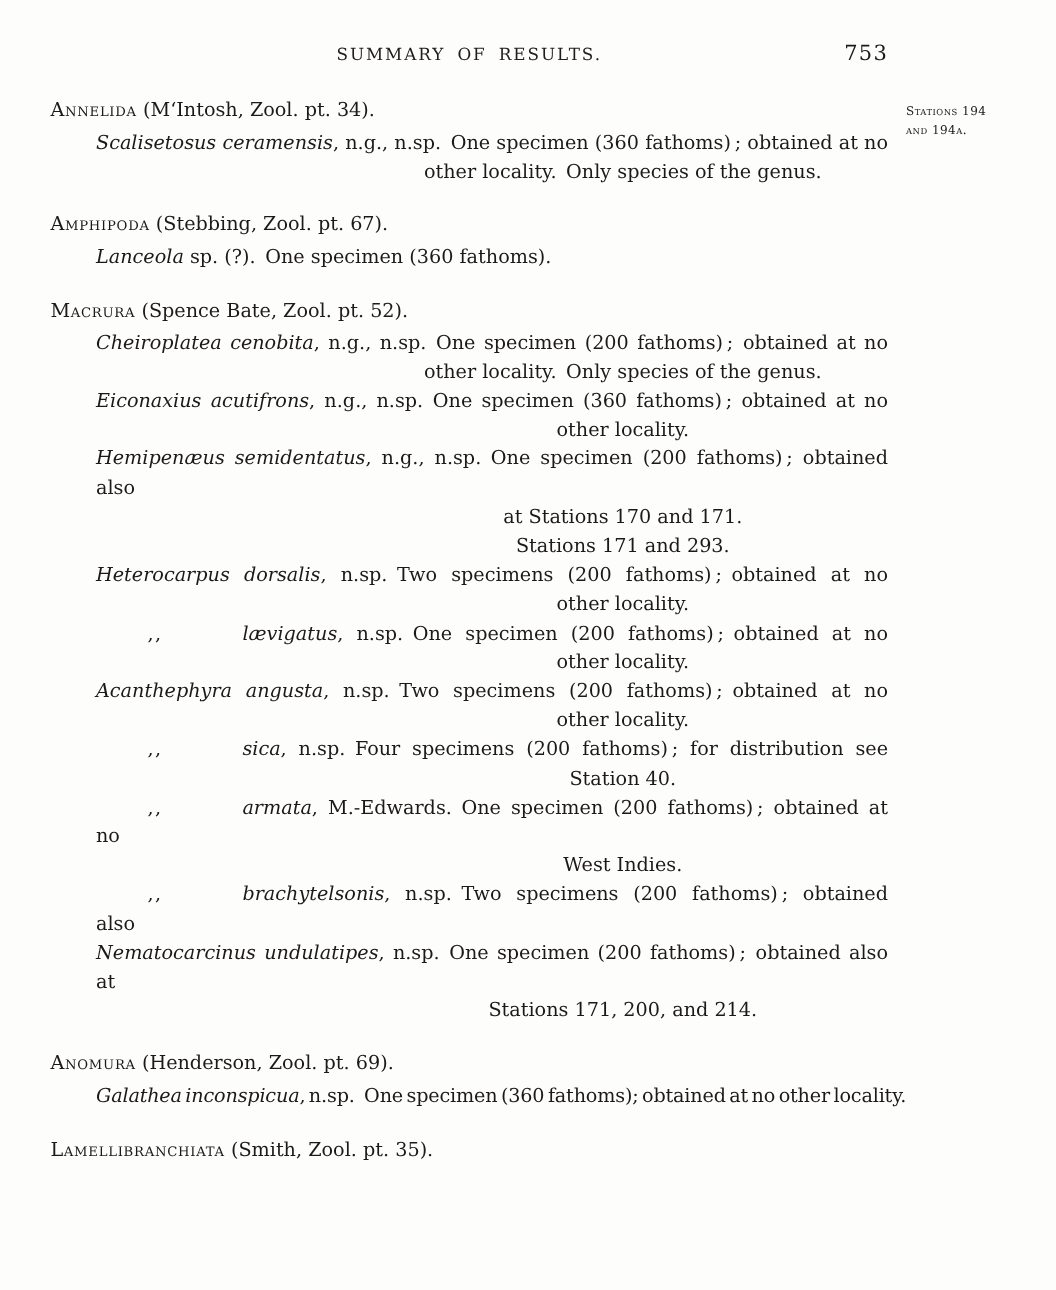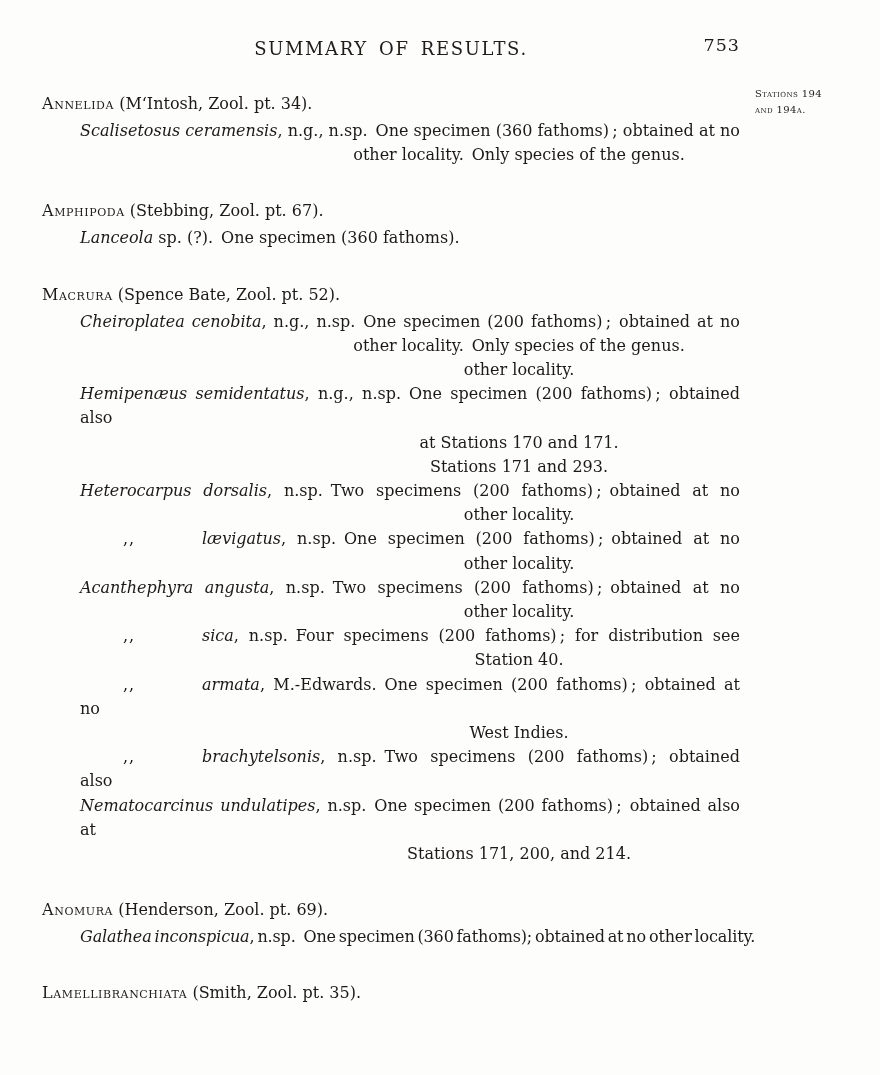--- a/index.html
+++ b/index.html
@@ -12,34 +12,34 @@
     font-size:16px;
     overflow:hidden;
     box-sizing:border-box;
   }
   .content {
     position:absolute; left:42px; top:38px; width:698px;
   }
   .running-head { position:relative; height:22px; }
   .running-title {
     position:absolute; left:0; right:0; text-align:center;
-    font-size:18px; letter-spacing:1.6px; word-spacing:4px;
+    font-size:14px; letter-spacing:1.6px; word-spacing:4px;
     color:#201c18;
   }
   .page-number {
     position:absolute; right:0; top:-3px;
     font-size:17.5px; letter-spacing:1px;
   }
   .margin-note {
     position:absolute; left:755px; top:86px; width:118px;
     font-variant:small-caps;
     font-size:10px; line-height:16px; letter-spacing:0.4px;
     color:#22201c;
   }
-  .section { margin-top:32px; }
+  .section { margin-top:20px; }
   .section-heading { line-height:24px; }
   .taxon { font-variant:small-caps; letter-spacing:0.6px; }
   .entries { margin-top:3px; }
   .line { line-height:24.2px; }
   .line.first { margin-left:38px; position:relative; }
   .line.first.justify { text-align:justify; text-align-last:justify; }
   .line.first.ind { text-indent:122px; }
   .line.cont { margin-left:256px;text-align:center; }
   .line.cont.justify { text-align:justify; text-align-last:justify; }
   .ditto { position:absolute; left:43px; top:0; letter-spacing:1px; text-indent:0; }
@@ -74,20 +74,21 @@
           </div>
         </div>
         <div class="section">
           <div class="section-heading"><span class="taxon">Macrura</span> (Spence Bate, Zool. pt. 52).</div>
           <div class="entries">
             <div class="entry">
               <div class="line first justify"><em class="species">Cheiroplatea cenobita</em>, n.g., n.sp. One specimen (200 fathoms) ; obtained at no</div>
               <div class="line cont left">other locality. Only species of the genus.</div>
             </div>
             <div class="entry">
+              <div class="line first justify"><em class="species">Eiconaxius acutifrons</em>, n.g., n.sp. One specimen (360 fathoms) ; obtained at no</div>
               <div class="line cont left">other locality.</div>
             </div>
             <div class="entry">
               <div class="line first justify"><em class="species">Hemipenæus semidentatus</em>, n.g., n.sp. One specimen (200 fathoms) ; obtained also</div>
               <div class="line cont left">at Stations 170 and 171.</div>
             </div>
             <div class="entry">
               <div class="line cont left">Stations 171 and 293.</div>
             </div>
             <div class="entry">

